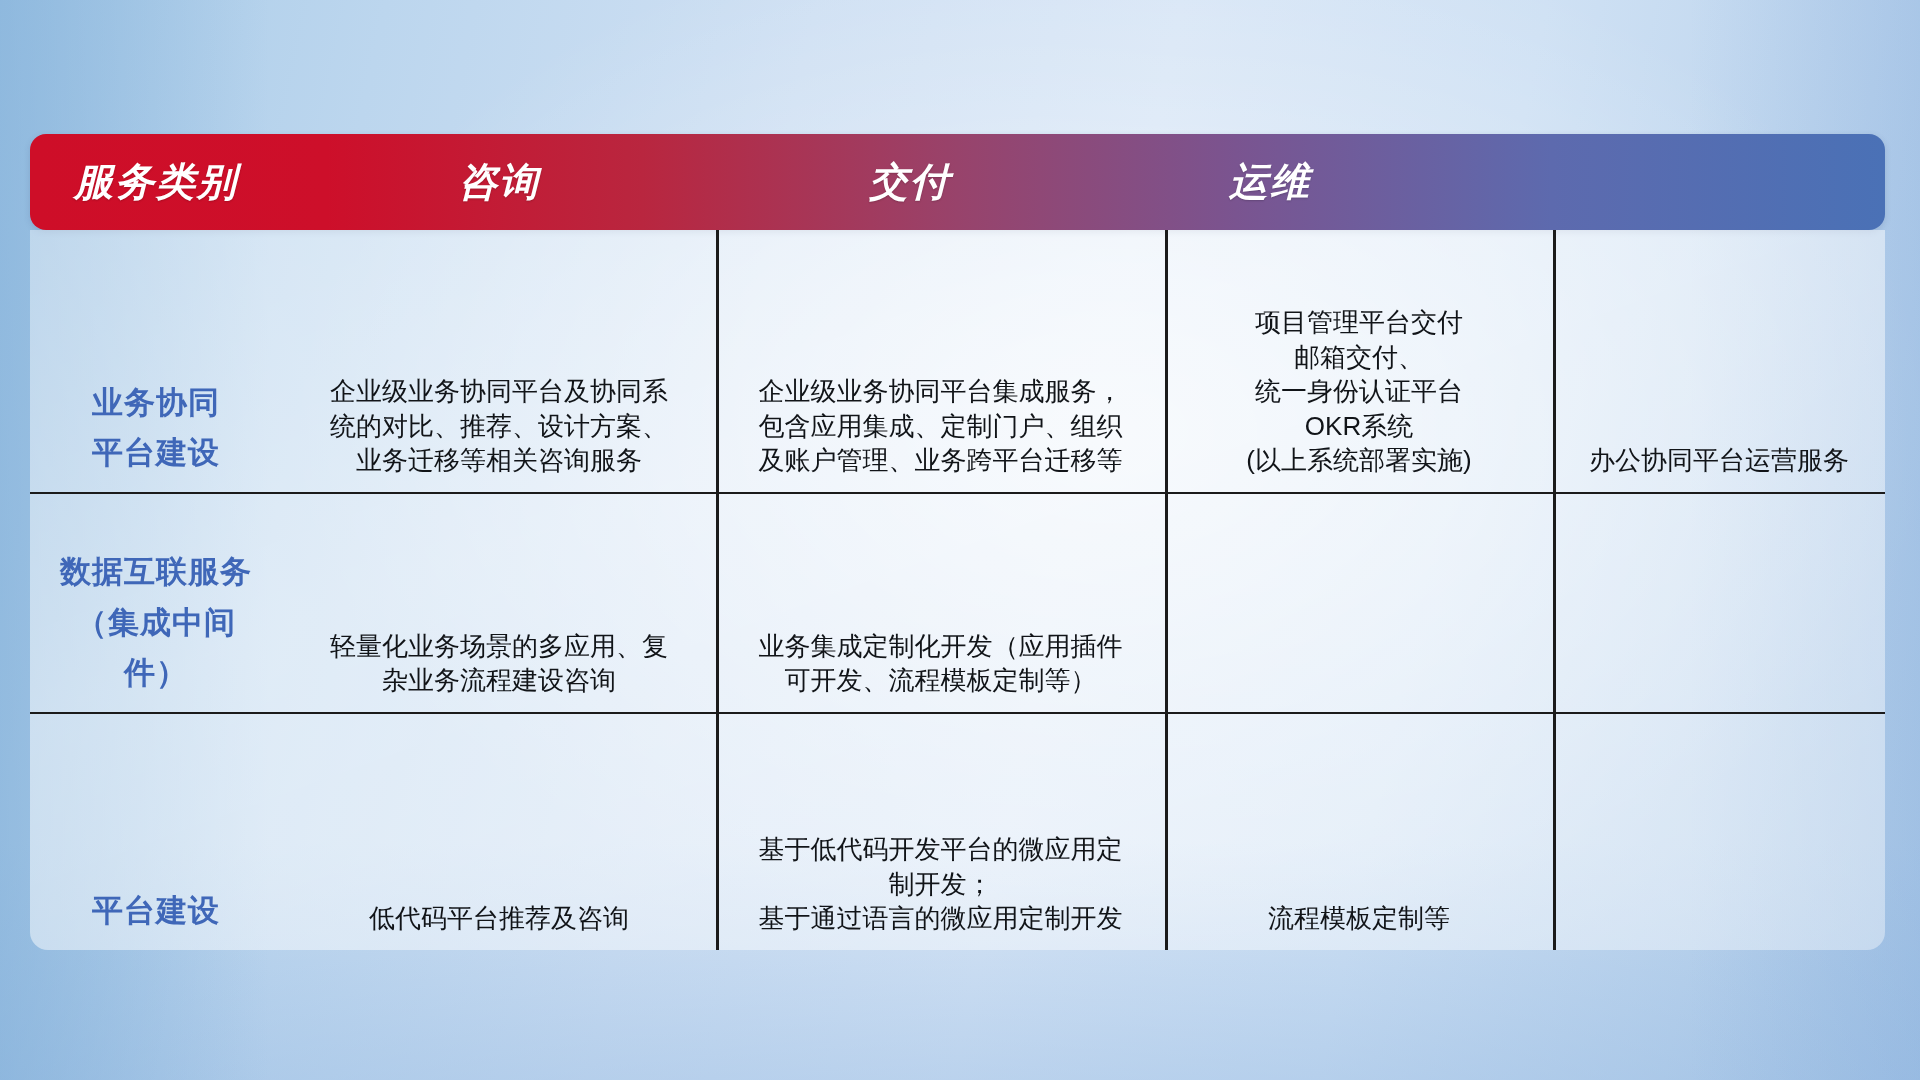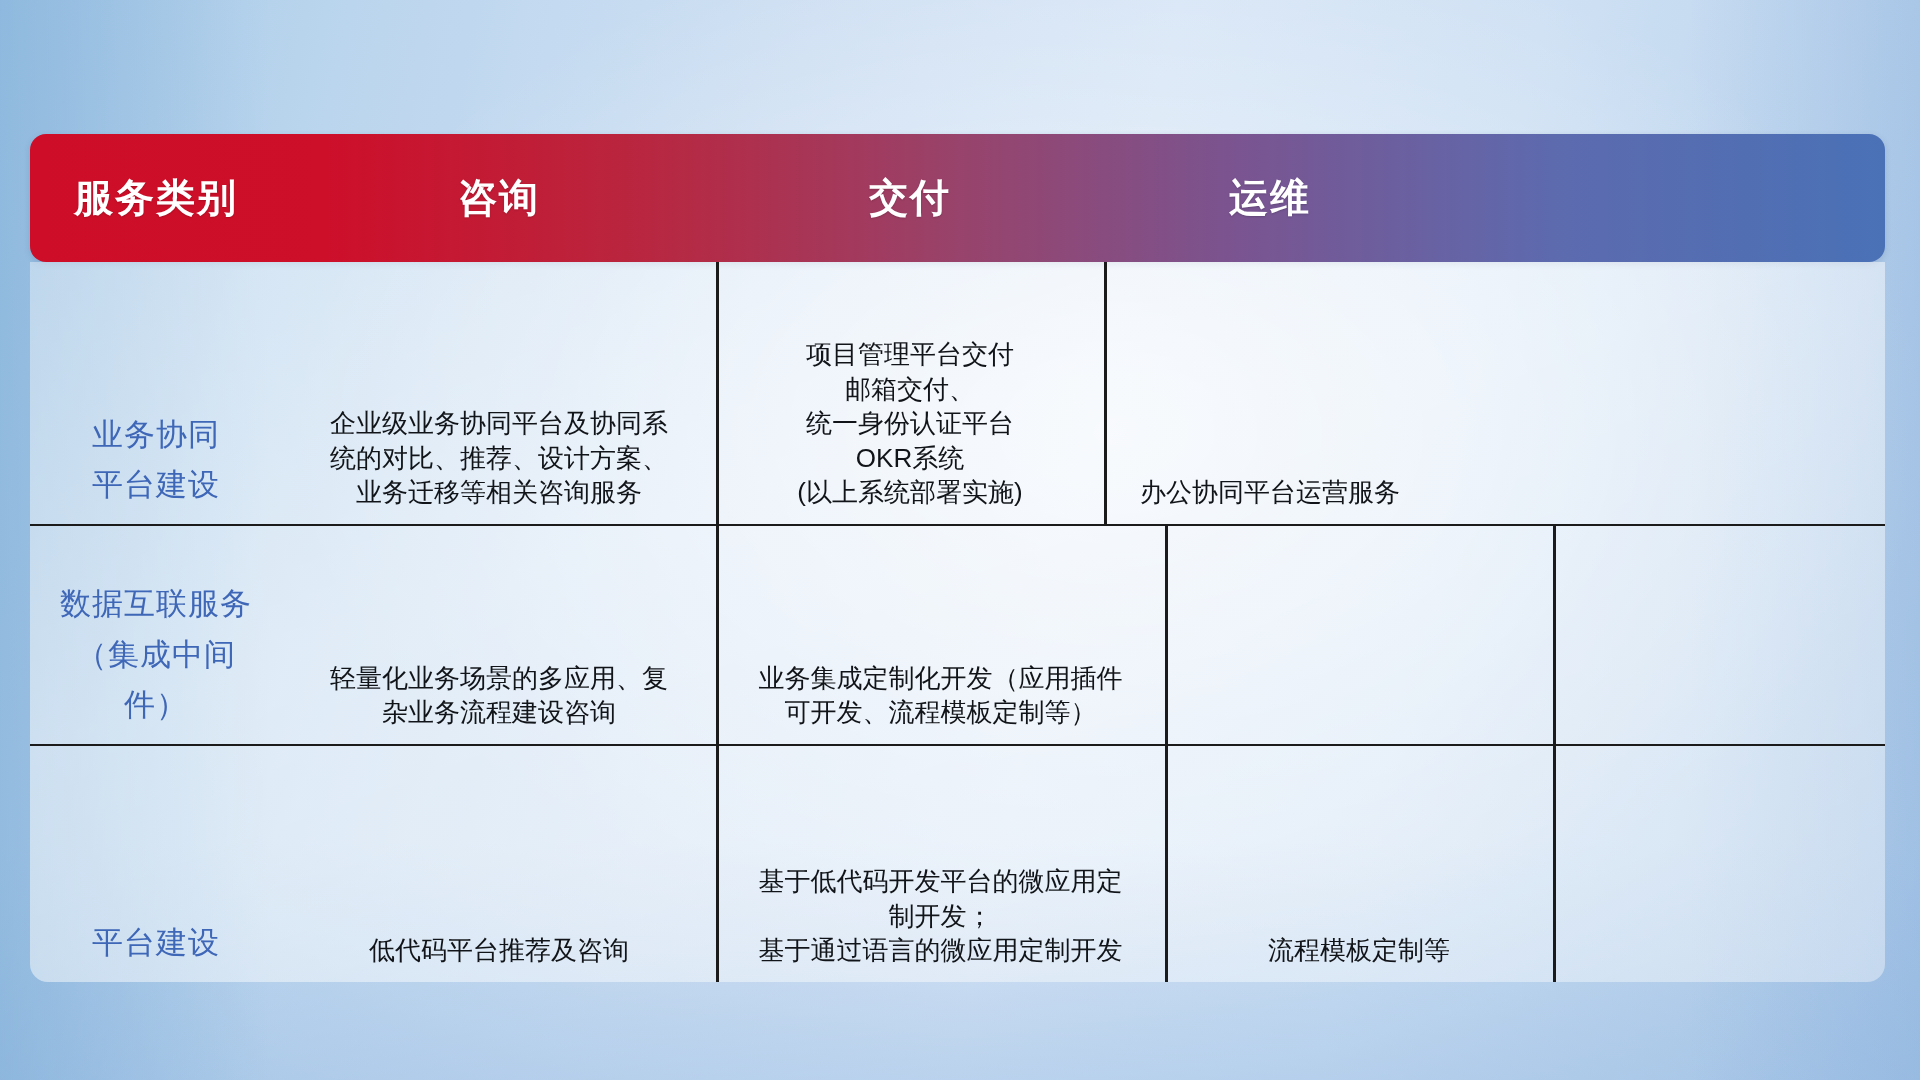--- a/index.html
+++ b/index.html
@@ -37,32 +37,33 @@
   .table-wrap {
     position: absolute;
     left: 30px;
     top: 134px;
     width: 1855px;
   }
 
   
   .thead {
     display: flex;
-    height: 128px;
+    height: 96px;
     border-radius: 16px;
     background: linear-gradient(90deg,
       #ce0e28 0%,
       #cd0f2a 16%,
       #b9263f 33%,
       #98436b 50%,
       #7a5490 65%,
       #5d6aae 82%,
       #4a71b6 100%);
     box-shadow: 0 2px 6px rgba(60,80,120,0.18);
     overflow: hidden;
+    font-style: italic;
   }
   .th {
     display: flex;
     align-items: center;
     justify-content: center;
     color: #ffffff;
     font-size: 39px;
     font-weight: 700;
     letter-spacing: 2px;
     text-shadow: 0 1px 2px rgba(0,0,0,0.18);
@@ -103,21 +104,21 @@
     position: absolute;
     left: 0;
     top: 0;
     bottom: 0;
     width: 2.5px;
     background: #1b1b1b;
   }
 
   .td.cat {
     color: #3f67b8;
-    font-weight: 400;
+    font-weight: 700;
     font-size: 31px;
     letter-spacing: 1px;
     line-height: 1.62;
     padding-left: 16px;
   }
 
   
   .c1 { width: 252px; flex: 0 0 252px; }
   .c2 { width: 434px; flex: 0 0 434px; }
   .c3 { width: 449px; flex: 0 0 449px; }
@@ -154,20 +155,23 @@
 
     <div class="tbody">
 
       <div class="tr r1">
         <div class="td c1 cat">
           <span class="cell-text">业务协同<br>平台建设</span>
         </div>
         <div class="td c2">
           <span class="cell-text">企业级业务协同平台及协同系<br>统的对比、推荐、设计方案、<br>业务迁移等相关咨询服务</span>
         </div>
+        <div class="td c3 rule-left">
+          <span class="cell-text">企业级业务协同平台集成服务，<br>包含应用集成、定制门户、组织<br>及账户管理、业务跨平台迁移等</span>
+        </div>
         <div class="td c4 rule-left">
           <span class="cell-text">项目管理平台交付<br>邮箱交付、<br>统一身份认证平台<br>OKR系统<br>(以上系统部署实施)</span>
         </div>
         <div class="td c5 rule-left">
           <span class="cell-text">办公协同平台运营服务</span>
         </div>
       </div>
 
       <div class="tr r2">
         <div class="td c1 cat">

